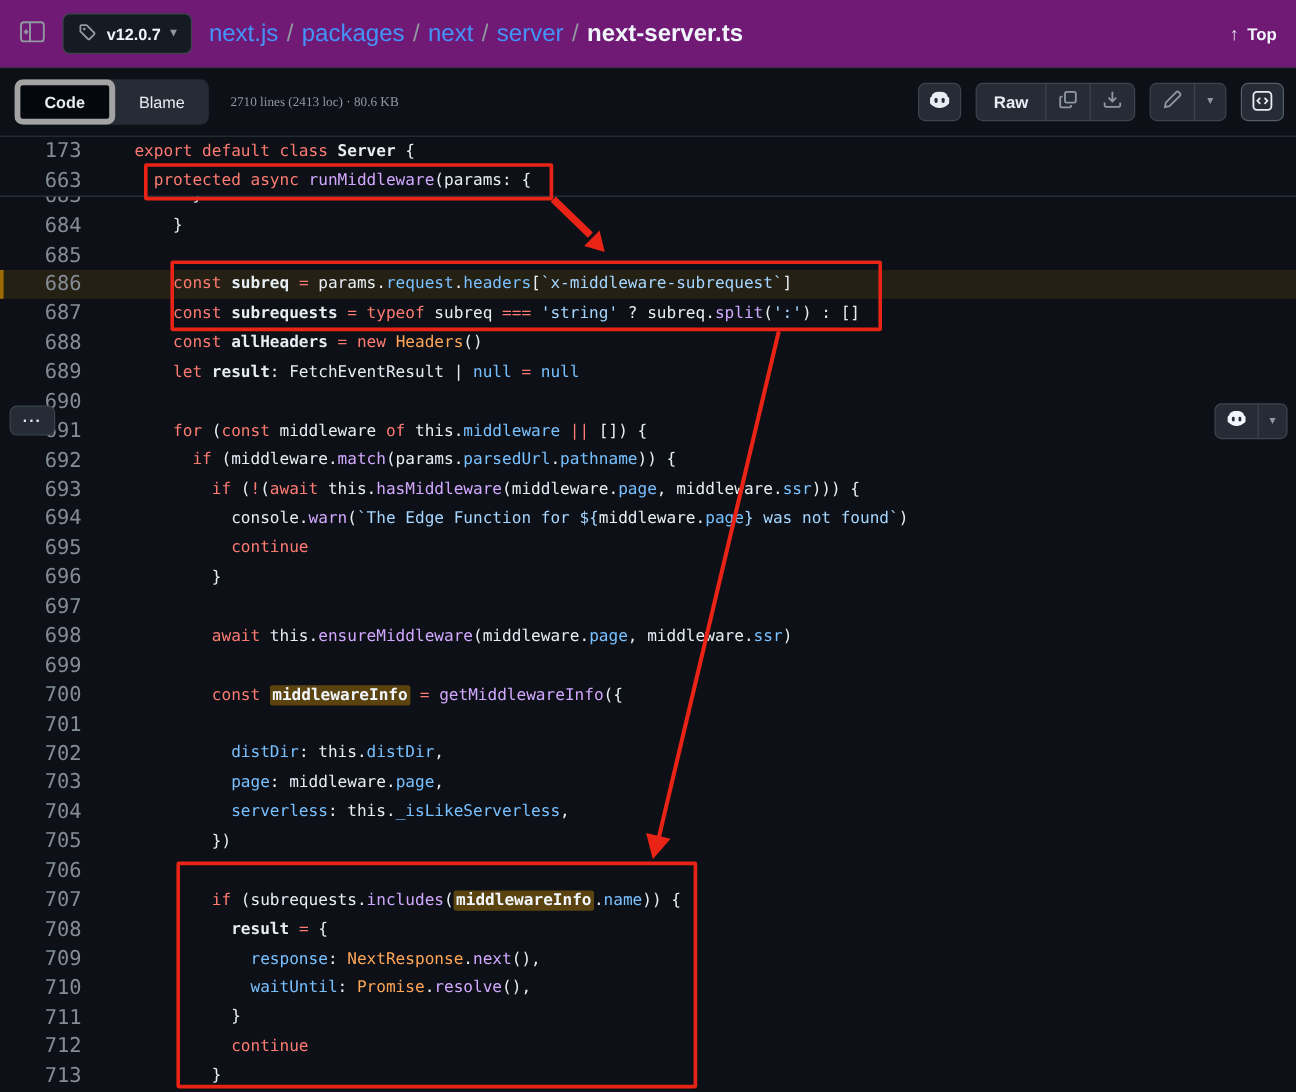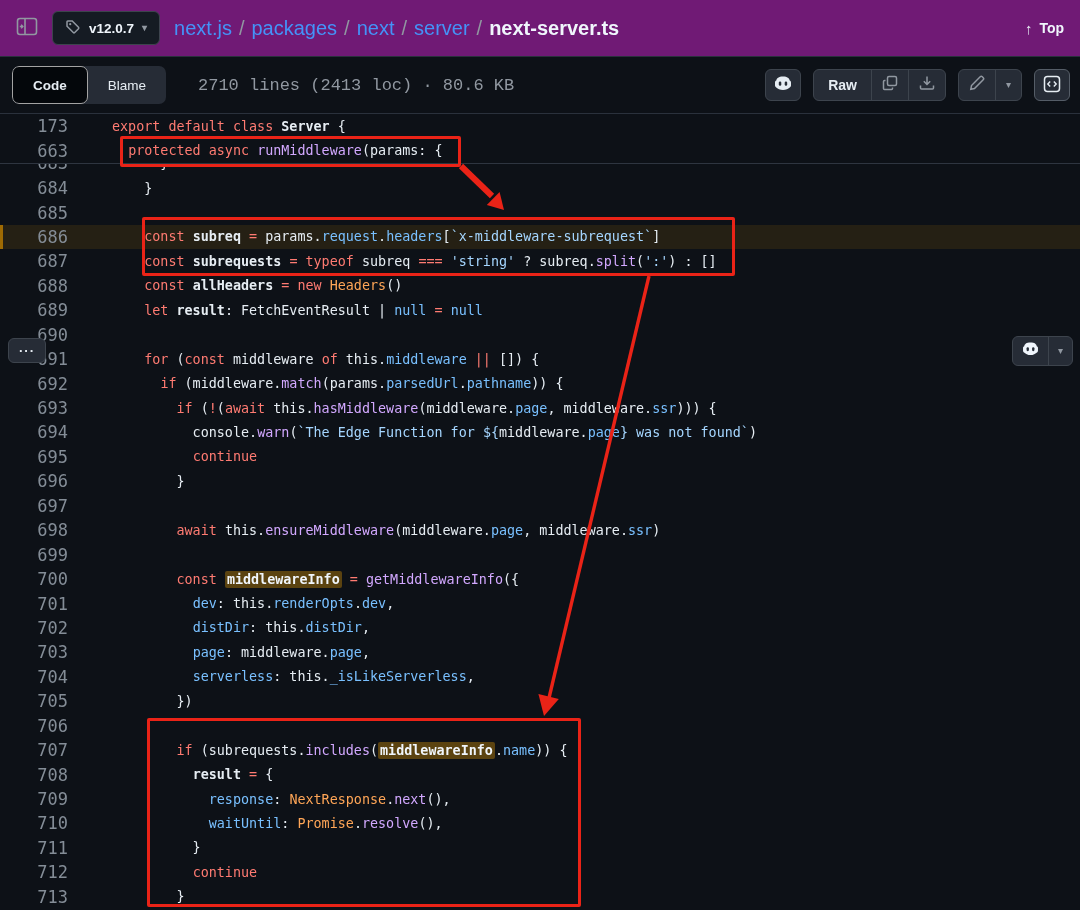--- a/index.html
+++ b/index.html
@@ -25,23 +25,23 @@
     font-weight:700; cursor:pointer; }
   .top-link .up { color:#e6edf3; font-weight:700; font-size:15px; }
 
   
   .toolbar { height:57px; background:#0d1117; border-bottom:1px solid #2a313c;
     display:flex; align-items:center; padding:0 10px 0 12px; gap:12px; }
   .segmented { display:flex; align-items:center; background:#262c36; border-radius:7px;
     padding:0; height:38px; overflow:hidden; }
   .seg-item { height:38px; padding:0 20px; display:flex; align-items:center;
     font-size:13.5px; color:#e6edf3; cursor:pointer; border-radius:7px; }
-  .seg-item.active { background:#04070b; border:1px solid #a3a3a3; font-weight:700; }
-  .file-info { color:#9198a1; font-size:17px; font-family:Liberation Mono, monospace;
-    margin-left:20px; }
+  .seg-item.active { background:#04070b; border:5px solid #a3a3a3; font-weight:700; }
+  .file-info { color:#9198a1; font-size:11px; font-family:Liberation Serif, serif;
+    margin-left:6px; }
   .tb-spacer { flex:1; }
   .btn, .btn-group { height:32px; background:#262c36; border:1px solid #3d444d;
     border-radius:6px; display:flex; align-items:center; color:#e6edf3; }
   .btn { padding:0 8px; justify-content:center; cursor:pointer; }
   .btn-group .gbtn { height:100%; display:flex; align-items:center; justify-content:center;
     padding:0 10px; cursor:pointer; border-right:1px solid #3d444d; }
   .btn-group .gbtn:last-child { border-right:none; }
   .raw-label { font-size:14px; font-weight:700; padding:0 4px; }
   .sym-btn { border-color:#555d67; }
 
@@ -270,21 +270,20 @@
         <div class="row">
           <div class="gutter">699</div>
           <div class="src"></div>
         </div>
         <div class="row">
           <div class="gutter">700</div>
           <div class="src"><span class="t-p">        </span><span class="t-k">const </span><span class="t-g">middlewareInfo</span><span class="t-p"> </span><span class="t-k">=</span><span class="t-p"> </span><span class="t-f">getMiddlewareInfo</span><span class="t-p">({</span></div>
         </div>
         <div class="row">
           <div class="gutter">701</div>
-          <div class="src"><span class="t-p">          </span><span class="t-b">dev</span><span class="t-p">: this.</span><span class="t-b">renderOpts</span><span class="t-p">.</span><span class="t-b">dev</span><span class="t-p">,</span></div>
         </div>
         <div class="row">
           <div class="gutter">702</div>
           <div class="src"><span class="t-p">          </span><span class="t-b">distDir</span><span class="t-p">: this.</span><span class="t-b">distDir</span><span class="t-p">,</span></div>
         </div>
         <div class="row">
           <div class="gutter">703</div>
           <div class="src"><span class="t-p">          </span><span class="t-b">page</span><span class="t-p">: middleware.</span><span class="t-b">page</span><span class="t-p">,</span></div>
         </div>
         <div class="row">

